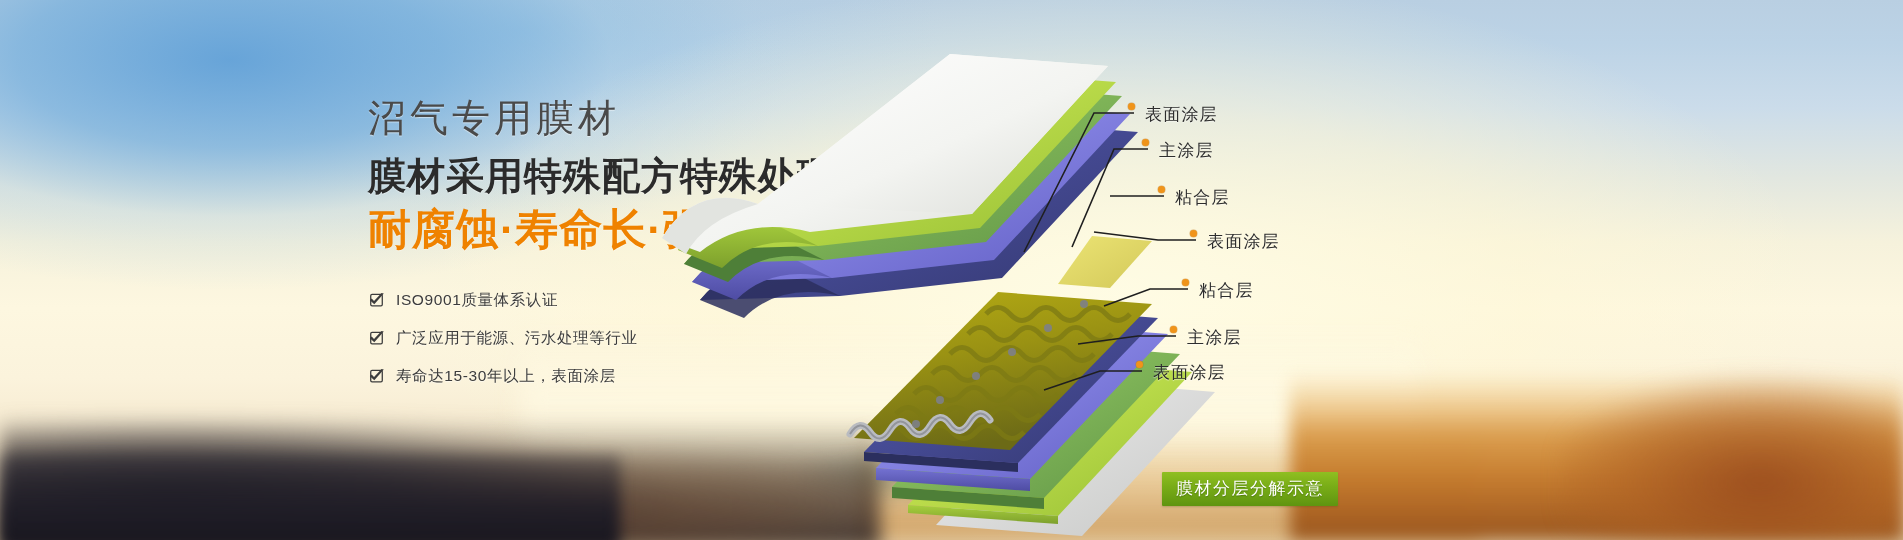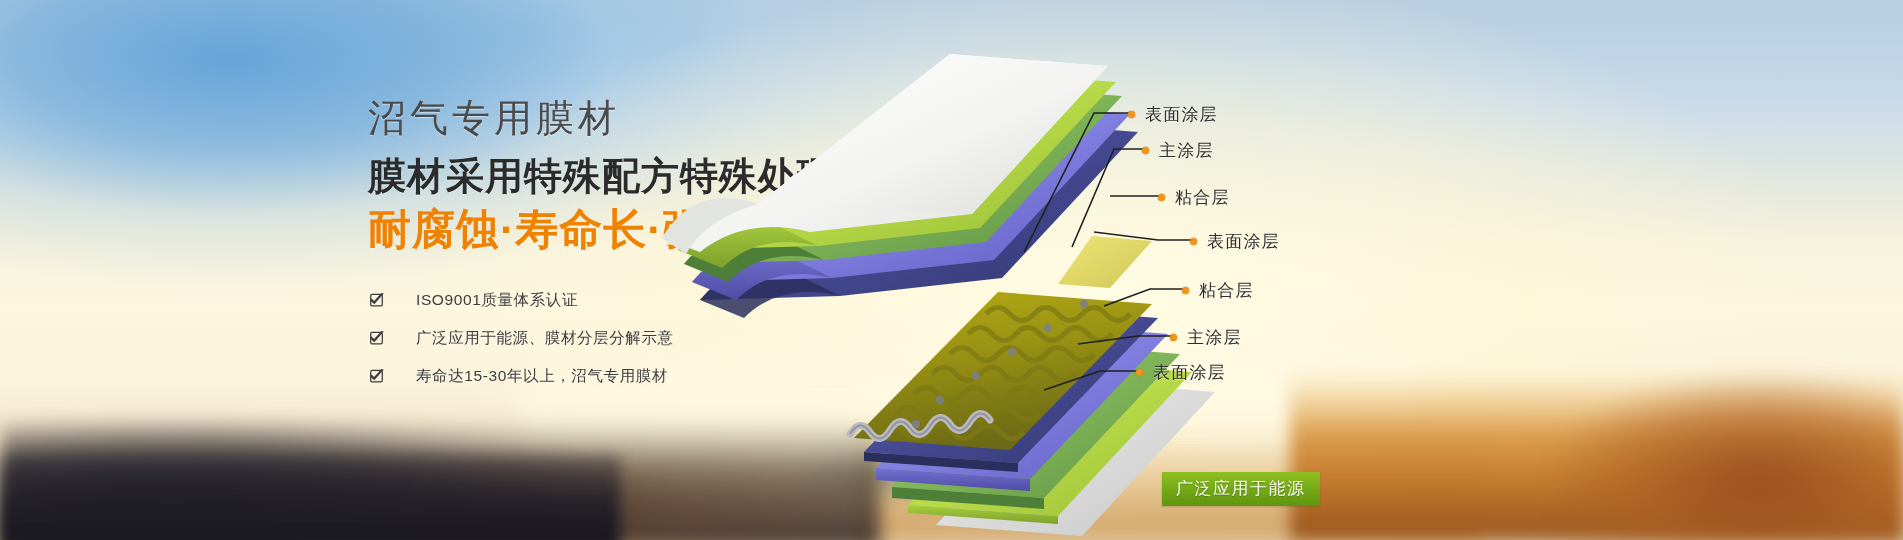--- a/index.html
+++ b/index.html
@@ -111,35 +111,34 @@
     letter-spacing:1px; line-height:1.25; margin-top:2px;
     text-shadow:0 1px 1px rgba(255,255,255,0.4);
   }
 
   .bullets { margin-top:33px; }
   .bullet {
     display:flex; align-items:center;
     margin-bottom:17px;
     font-size:15.5px; color:#3c3c3c; letter-spacing:0.6px;
     text-shadow:0 1px 1px rgba(255,255,255,0.55);
-    gap:20px;
   }
   .check-icon {
     width:17px; height:17px; margin-right:11px;
     flex:0 0 17px; display:block;
   }
 
   
   .diagram { position:absolute; left:640px; top:0; width:720px; height:540px; }
   .diagram svg { display:block; }
 
   
   .callout {
     position:absolute;
-    display:flex; align-items:center;
+    display:flex; align-items:flex-start;
     font-size:17px; color:#2d2d2d; letter-spacing:1.2px;
     white-space:nowrap;
     text-shadow:0 1px 1px rgba(255,255,255,0.55);
   }
   .callout .dot {
     width:7px; height:7px; border-radius:50%;
     background:#f0941a; margin-right:10px; flex:0 0 7px;
     box-shadow:0 0 0 0.5px rgba(190,110,10,0.5);
   }
   .leader { position:absolute; pointer-events:none; }
@@ -181,28 +180,28 @@
           <path d="M3.2 4.4c0-.9.7-1.6 1.6-1.6h10.4c.9 0 1.6.7 1.6 1.6v10.4c0 .9-.7 1.6-1.6 1.6H4.8c-.9 0-1.6-.7-1.6-1.6z" fill="none" stroke="#3c3c3c" stroke-width="1.5"></path>
           <path d="M2.2 9.6 L7.4 14.4 L18.6 1.8 L15.9 1.2 L7.1 10.6 L4.3 7.6 Z" fill="#3c3c3c"></path>
         </svg>
         <span>ISO9001质量体系认证</span>
       </div>
       <div class="bullet">
         <svg class="check-icon" viewBox="0 0 20 20">
           <path d="M3.2 4.4c0-.9.7-1.6 1.6-1.6h10.4c.9 0 1.6.7 1.6 1.6v10.4c0 .9-.7 1.6-1.6 1.6H4.8c-.9 0-1.6-.7-1.6-1.6z" fill="none" stroke="#3c3c3c" stroke-width="1.5"></path>
           <path d="M2.2 9.6 L7.4 14.4 L18.6 1.8 L15.9 1.2 L7.1 10.6 L4.3 7.6 Z" fill="#3c3c3c"></path>
         </svg>
-        <span>广泛应用于能源、膜材分层分解示意</span>
+        <span>广泛应用于能源、污水处理等行业</span>
       </div>
       <div class="bullet">
         <svg class="check-icon" viewBox="0 0 20 20">
           <path d="M3.2 4.4c0-.9.7-1.6 1.6-1.6h10.4c.9 0 1.6.7 1.6 1.6v10.4c0 .9-.7 1.6-1.6 1.6H4.8c-.9 0-1.6-.7-1.6-1.6z" fill="none" stroke="#3c3c3c" stroke-width="1.5"></path>
           <path d="M2.2 9.6 L7.4 14.4 L18.6 1.8 L15.9 1.2 L7.1 10.6 L4.3 7.6 Z" fill="#3c3c3c"></path>
         </svg>
-        <span>寿命达15-30年以上，沼气专用膜材</span>
+        <span>寿命达15-30年以上，表面涂层</span>
       </div>
     </div>
   </div>
 
   <div class="diagram">
     <svg width="720" height="540" viewBox="0 0 720 540">
       <defs>
         <linearGradient id="gWhite" x1="0" y1="0" x2="1" y2="1">
           <stop offset="0%" stop-color="#ffffff"></stop>
             <stop offset="55%" stop-color="#f3f4f1"></stop>
@@ -365,15 +364,15 @@
   </div>
   <div class="callout" style="left:1170px; top:326px;">
     <span class="dot"></span>
     <span>主涂层</span>
   </div>
   <div class="callout" style="left:1136px; top:361px;">
     <span class="dot"></span>
     <span>表面涂层</span>
   </div>
 
-  <div class="badge">广泛应用于能源</div>
+  <div class="badge">膜材分层分解示意</div>
 
 </div>
 
 </body></html>

